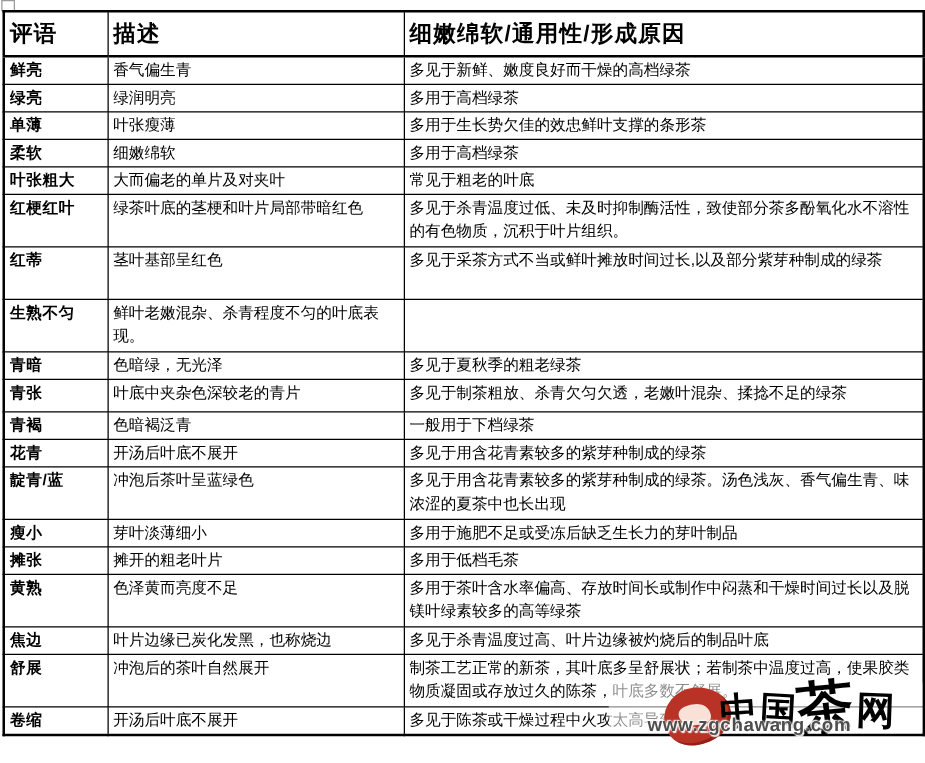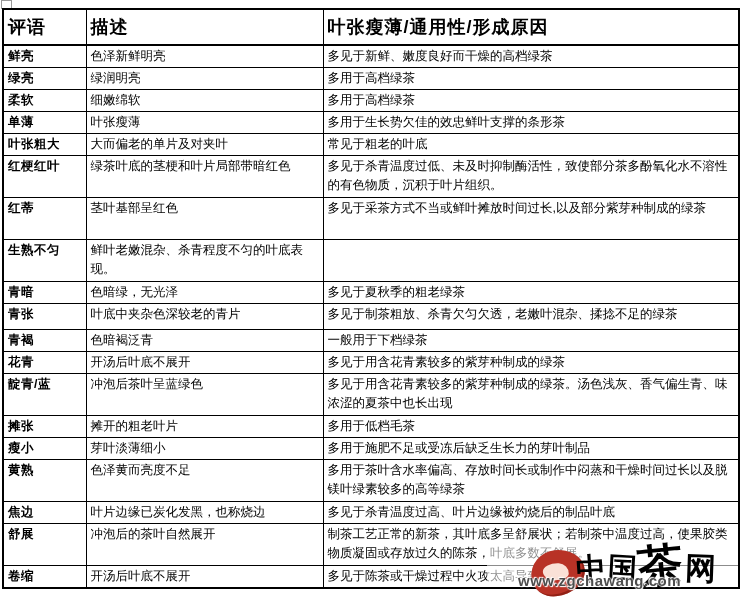--- a/index.html
+++ b/index.html
@@ -73,43 +73,43 @@
 <table class="terms">
   <colgroup>
     <col style="width:83px">
       <col style="width:237px">
       <col style="width:416px">
   </colgroup>
   <thead>
     <tr>
       <th>评语</th>
       <th>描述</th>
-      <th>叶张瘦薄/通用性/形成原因</th>
+      <th>细嫩绵软/通用性/形成原因</th>
     </tr>
   </thead>
   <tbody>
     <tr class="h1">
       <td class="term">鲜亮</td>
-      <td>色泽新鲜明亮</td>
+      <td>香气偏生青</td>
       <td>多见于新鲜、嫩度良好而干燥的高档绿茶</td>
     </tr>
     <tr class="h1">
       <td class="term">绿亮</td>
       <td>绿润明亮</td>
       <td>多用于高档绿茶</td>
     </tr>
     <tr class="h1">
+      <td class="term">单薄</td>
+      <td>叶张瘦薄</td>
+      <td>多用于生长势欠佳的效忠鲜叶支撑的条形茶</td>
+    </tr>
+    <tr class="h1">
       <td class="term">柔软</td>
       <td>细嫩绵软</td>
       <td>多用于高档绿茶</td>
-    </tr>
-    <tr class="h1">
-      <td class="term">单薄</td>
-      <td>叶张瘦薄</td>
-      <td>多用于生长势欠佳的效忠鲜叶支撑的条形茶</td>
     </tr>
     <tr class="h1">
       <td class="term">叶张粗大</td>
       <td>大而偏老的单片及对夹叶</td>
       <td>常见于粗老的叶底</td>
     </tr>
     <tr class="h2">
       <td class="term">红梗红叶</td>
       <td>绿茶叶底的茎梗和叶片局部带暗红色</td>
       <td>多见于杀青温度过低、未及时抑制酶活性，致使部分茶多酚氧化水不溶性的有色物质，沉积于叶片组织。</td>
@@ -143,28 +143,28 @@
       <td class="term">花青</td>
       <td>开汤后叶底不展开</td>
       <td>多见于用含花青素较多的紫芽种制成的绿茶</td>
     </tr>
     <tr class="h2">
       <td class="term">靛青/蓝</td>
       <td>冲泡后茶叶呈蓝绿色</td>
       <td>多见于用含花青素较多的紫芽种制成的绿茶。汤色浅灰、香气偏生青、味浓涩的夏茶中也长出现</td>
     </tr>
     <tr class="h1">
+      <td class="term">瘦小</td>
+      <td>芽叶淡薄细小</td>
+      <td>多用于施肥不足或受冻后缺乏生长力的芽叶制品</td>
+    </tr>
+    <tr class="h1">
       <td class="term">摊张</td>
       <td>摊开的粗老叶片</td>
       <td>多用于低档毛茶</td>
-    </tr>
-    <tr class="h1">
-      <td class="term">瘦小</td>
-      <td>芽叶淡薄细小</td>
-      <td>多用于施肥不足或受冻后缺乏生长力的芽叶制品</td>
     </tr>
     <tr class="h2">
       <td class="term">黄熟</td>
       <td>色泽黄而亮度不足</td>
       <td>多用于茶叶含水率偏高、存放时间长或制作中闷蒸和干燥时间过长以及脱镁叶绿素较多的高等绿茶</td>
     </tr>
     <tr class="h1">
       <td class="term">焦边</td>
       <td>叶片边缘已炭化发黑，也称烧边</td>
       <td>多见于杀青温度过高、叶片边缘被灼烧后的制品叶底</td>

